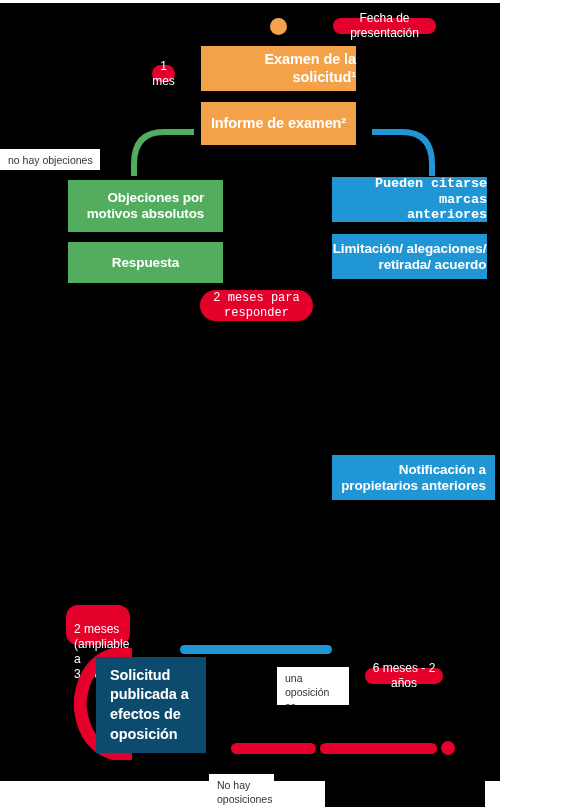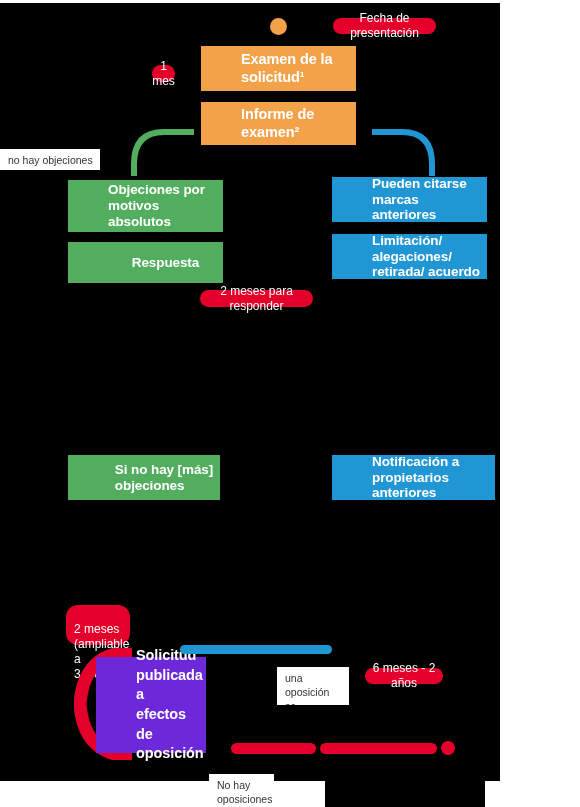--- a/index.html
+++ b/index.html
@@ -69,33 +69,32 @@
     background: #ffffff;
     clip-path: polygon(40% 0%, 100% 0%, 100% 100%, 58% 100%, 46% 84%, 38% 56%, 36% 26%);
   }
 
   
   .node {
     position: absolute;
     display: flex;
     align-items: center;
     justify-content: center;
-    text-align: left;
+    text-align: right;
     color: #ffffff;
     font-weight: bold;
     line-height: 1.18;
     letter-spacing: -0.1px;
-    padding-left: 40px;
   }
   .node.orange { background: #F4A249; font-size: 14.5px; }
   .node.green  { background: #52AE5E; font-size: 13.5px; }
   .node.blue   { background: #2196D4; font-size: 13.5px; }
-  .node.grey   { background: #6d28d9; font-size: 14.5px;
+  .node.grey   { background: #0c4a6e; font-size: 14.5px;
                  justify-content: flex-start; text-align: left;
-                 line-height: 1.35; }
+                 padding-left: 14px; line-height: 1.35; }
 
   .pill {
     position: absolute;
     background: #E4002B;
     color: #ffffff;
     border-radius: 999px;
     display: flex;
     align-items: center;
     justify-content: center;
     text-align: center;
@@ -162,32 +161,30 @@
     <svg width="70" height="50" viewBox="0 0 70 50">
       <path d="M0 6 L30 6 Q60 6 60 38 L60 50" fill="none" stroke="#2196D4" stroke-width="6"></path>
     </svg>
   </div>
 
   <div class="tooltip" style="left:0px; top:149px; width:100px; height:21px;">no hay objeciones</div>
 
   <div class="node green" style="left:68px; top:180px; width:155px; height:52px; white-space:pre-line;">Objeciones por
 motivos absolutos</div>
 
-  <div class="node blue" style="left:332px; top:177px; width:155px; height:45px; white-space:pre-line;">Pueden citarse marcas
+  <div class="node blue" style="left:332px; top:177px; width:155px; height:45px; white-space:pre-line;font-family:Liberation Mono, monospace;">Pueden citarse marcas
 anteriores</div>
 
   <div class="node green" style="left:68px; top:242px; width:155px; height:41px;">Respuesta</div>
 
   <div class="node blue" style="left:332px; top:234px; width:155px; height:45px; white-space:pre-line;">Limitación/ alegaciones/
 retirada/ acuerdo</div>
 
-  <div class="pill" style="left:200px; top:290px; width:113px; height:17px;">2 meses para responder</div>
-
-  <div class="node green" style="left:68px; top:455px; width:152px; height:45px; white-space:pre-line;">Si no hay [más]
-objeciones</div>
+  <div class="pill" style="left:200px; top:290px; width:113px; height:31px;font-family:Liberation Mono, monospace;">2 meses para responder</div>
+
 
   <div class="node blue" style="left:332px; top:455px; width:163px; height:45px; white-space:pre-line;">Notificación a
 propietarios anteriores</div>
 
   <div class="pill multi" style="left:66px; top:605px; width:64px; height:40px; text-align:left; justify-content:flex-start;">2 meses
 (ampliable a
  3 meses)</div>
 
   <div class="arc" style="left:74px; top:648px; width:60px; height:112px;">
     <svg width="60" height="112" viewBox="0 0 60 112">

